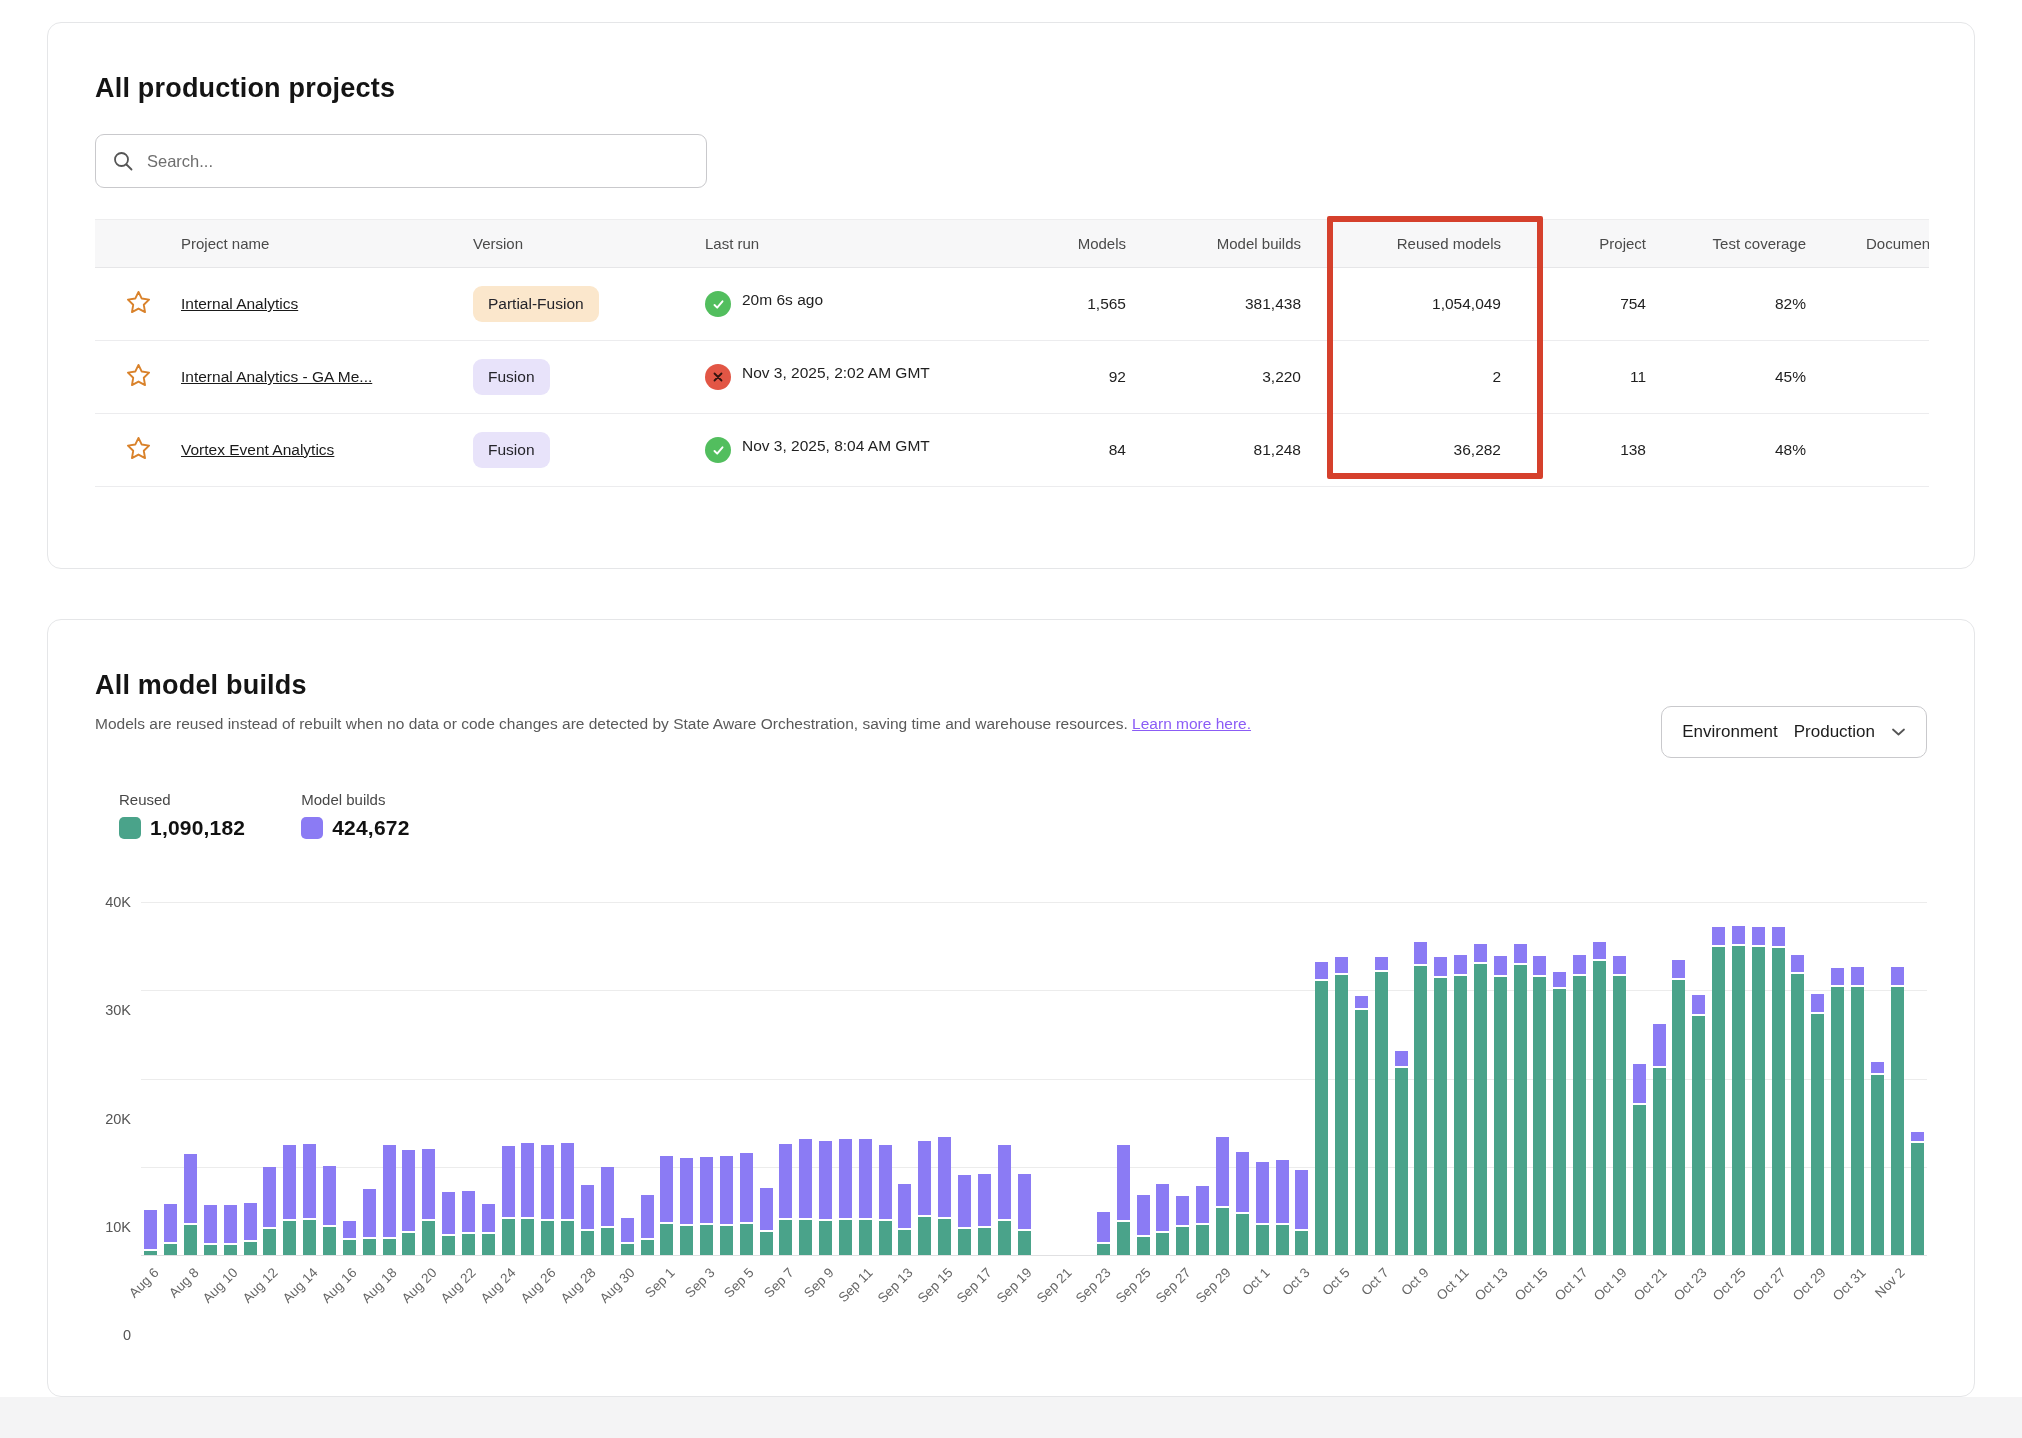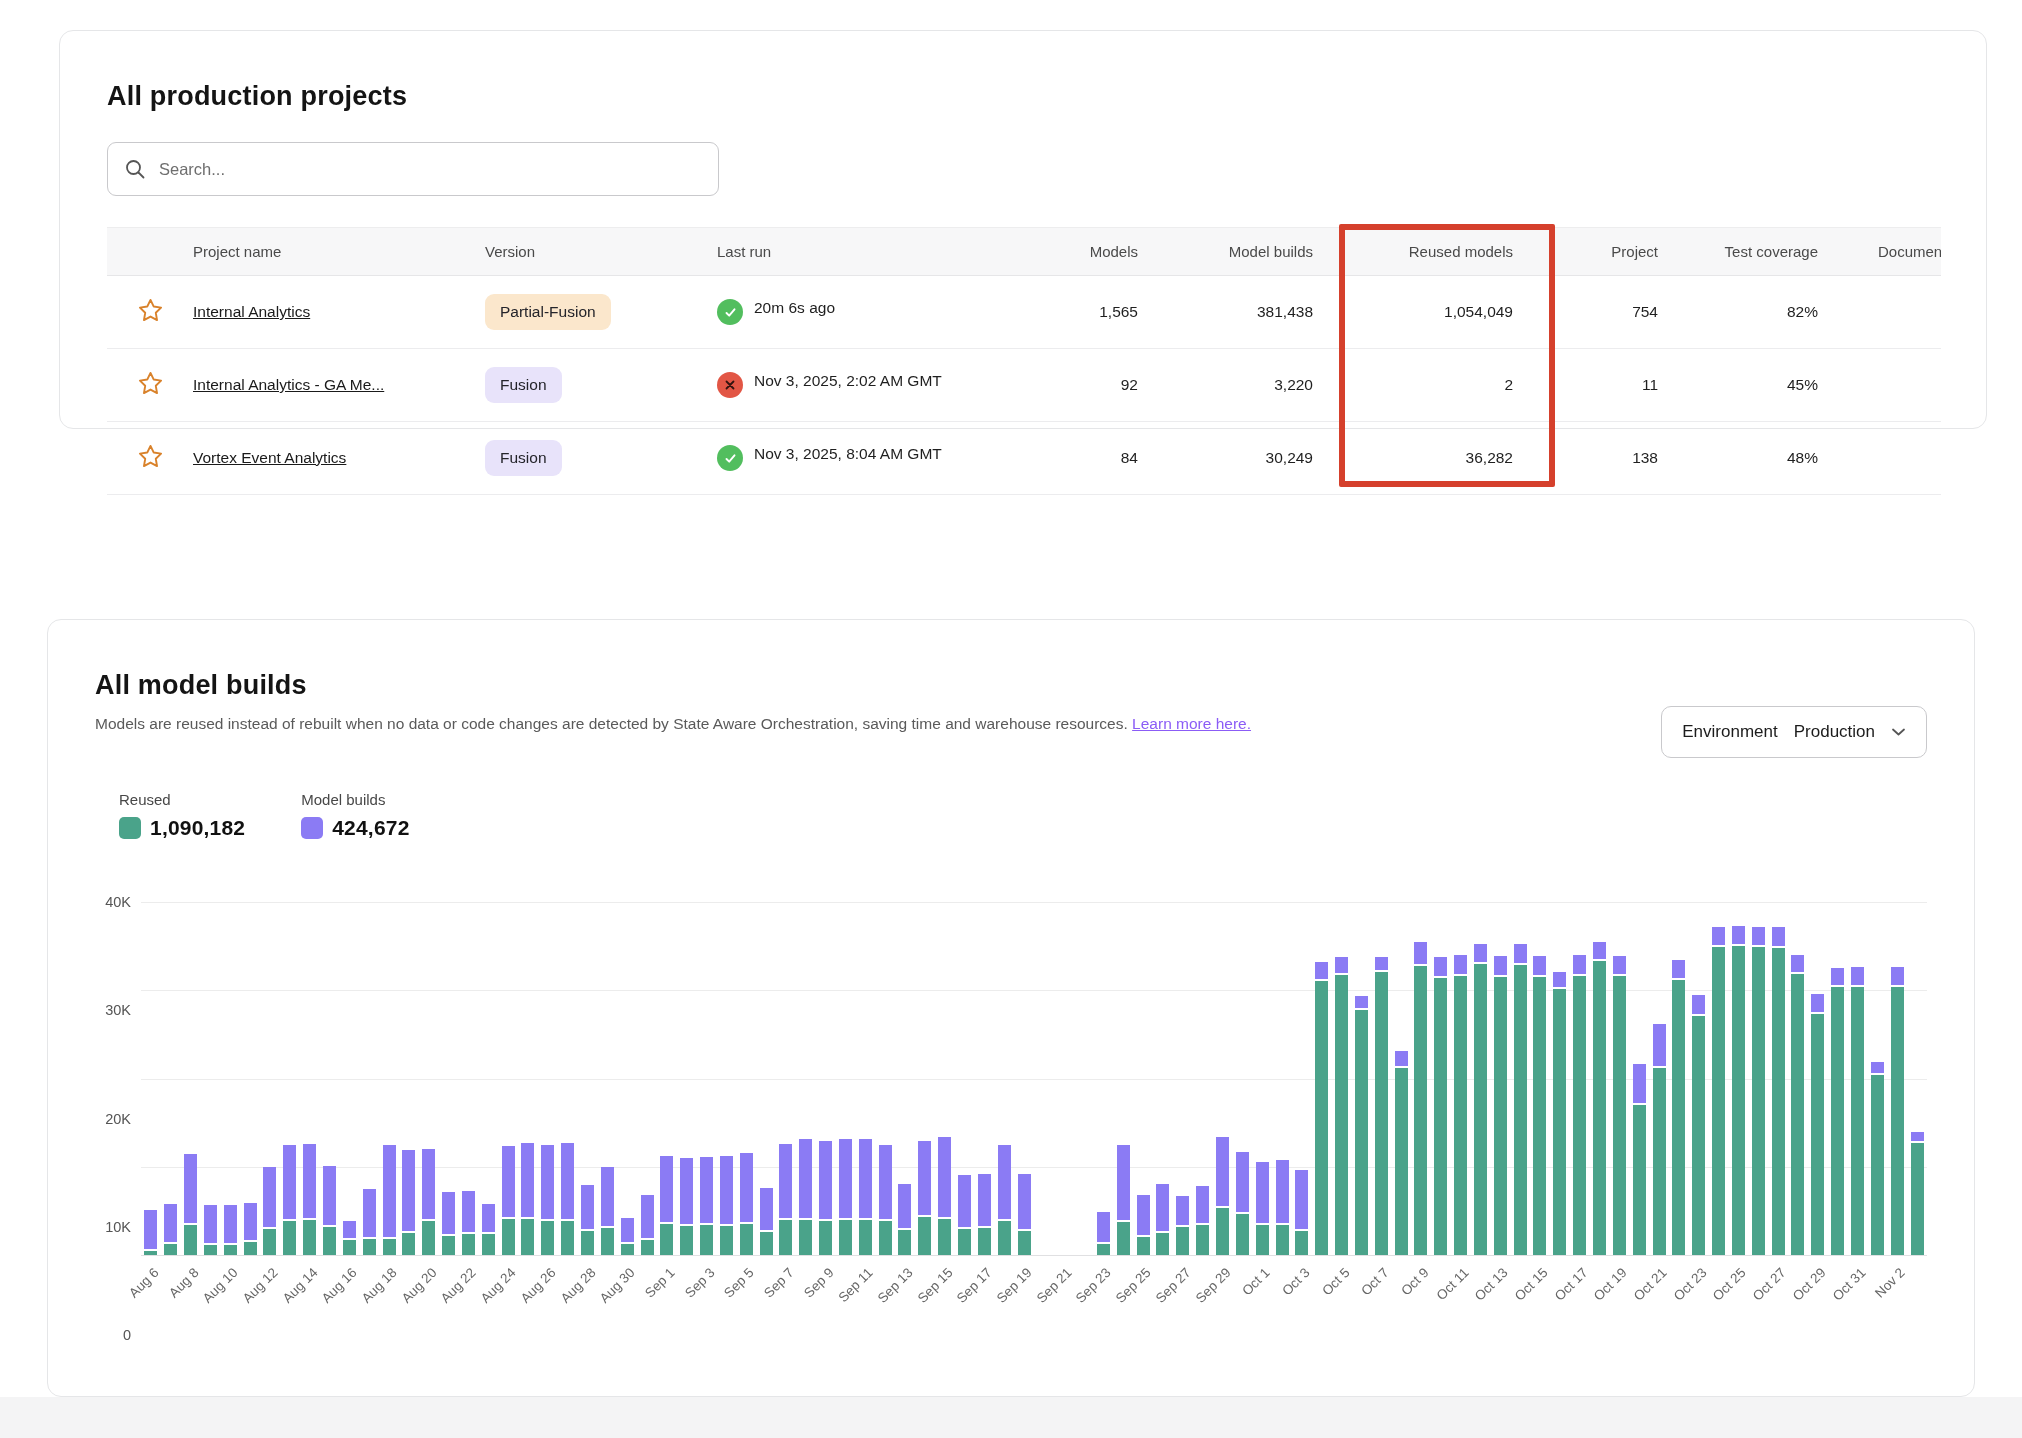--- a/index.html
+++ b/index.html
@@ -13,21 +13,21 @@
   }
   .card {
     position: absolute;
     left: 47px;
     width: 1928px;
     background: #ffffff;
     border: 1px solid #e5e6e8;
     border-radius: 14px;
     padding: 50px 47px 47px 47px;
   }
-  #card-projects { top: 30px; height: 399px; margin-left: 12px; }
+  #card-projects { top: 22px; height: 547px; }
   #card-builds   { top: 619px; height: 778px; }
 
   .card-title { font-size: 27px; font-weight: bold; color: #141414; letter-spacing: .2px; }
   .card-sub   { margin-top: 14px; font-size: 15.5px; color: #5a5a5a; }
   .card-sub a, .learn-link { color: #8b5cf6; text-decoration: underline; cursor: pointer; }
 
   
   .search-box {
     margin-top: 30px;
     width: 612px; height: 54px;
@@ -257,21 +257,21 @@
             <span class="run-cell">
               <span class="status-dot ok">
                 <svg width="13" height="13" viewBox="0 0 13 13">
                     <path d="M2.5 7l2.7 2.7 5.3-6.4" stroke="#fff" stroke-width="1.9" fill="none" stroke-linecap="round" stroke-linejoin="round"></path>
                   </svg>
               </span>
               <span>Nov 3, 2025, 8:04 AM GMT</span>
             </span>
           </td>
           <td class="num">84</td>
-          <td class="num">30,249</td>
+          <td class="num">81,248</td>
           <td class="num">36,282</td>
           <td class="num">138</td>
           <td class="num">48%</td>
           <td></td>
         </tr>
       </tbody>
     </table>
     <div class="highlight-box" id="reused-highlight"></div>
   </div>
 </section>

